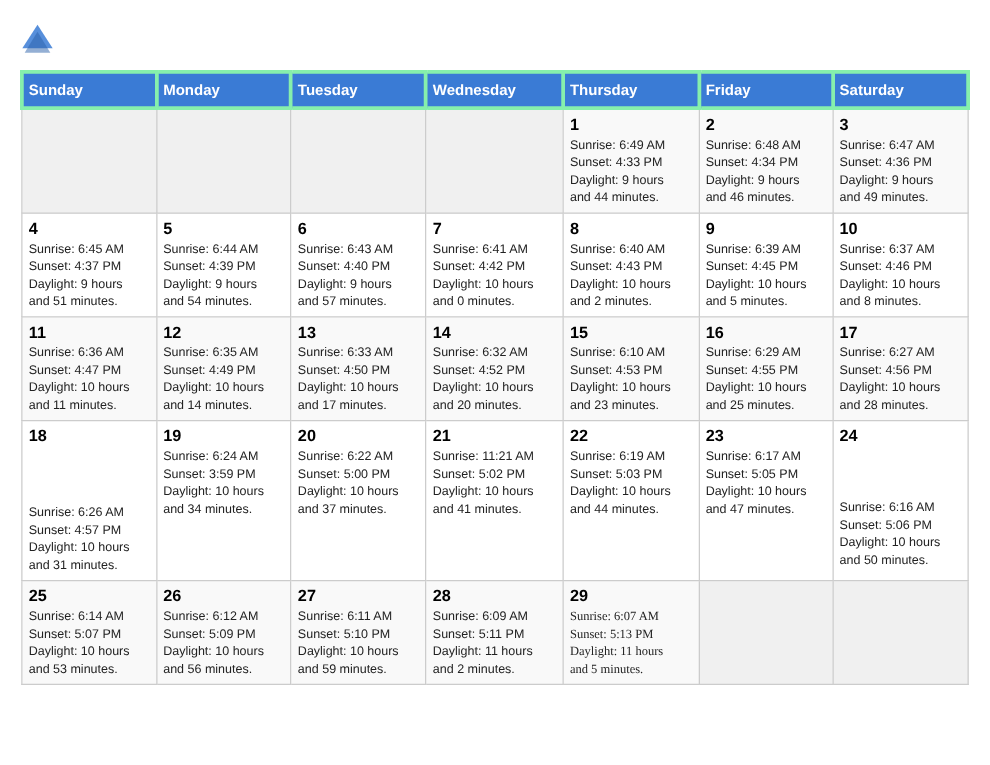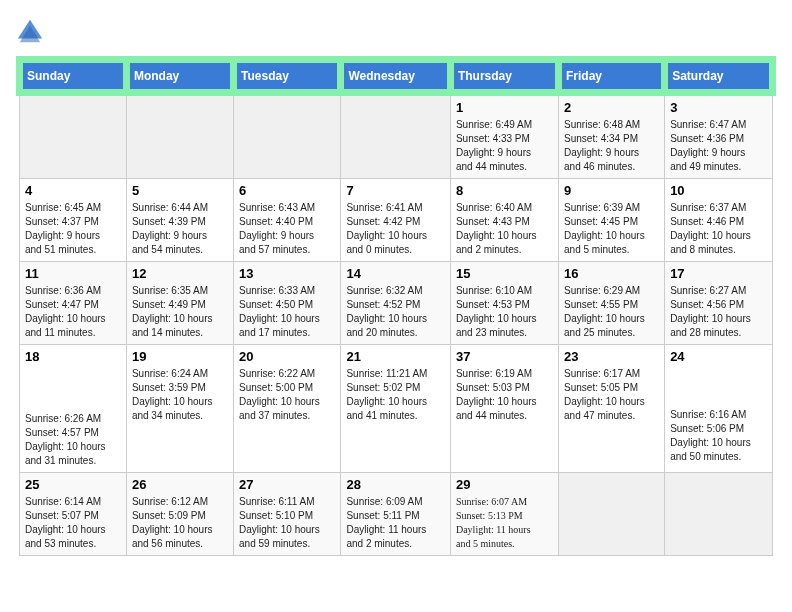--- a/index.html
+++ b/index.html
@@ -49,21 +49,21 @@
     }
     thead tr {
       background-color: #3a7bd5;
       color: #fff;
     }
     thead th {
       padding: 6px 4px;
       text-align: left;
       font-size: 12px;
       font-weight: bold;
-      border: 7px solid #86efac;
+      border: 3px solid #86efac;
     }
     tbody tr {
       vertical-align: top;
     }
     tbody td {
       border: 1px solid #ccc;
       padding: 4px 5px;
       min-height: 80px;
       width: 113px;
     }
@@ -275,21 +275,21 @@
 and 37 minutes.</div>
         </td>
         <td>
           <span class="day-num">21</span>
           <div class="day-info" style="white-space: pre-line;">Sunrise: 11:21 AM
 Sunset: 5:02 PM
 Daylight: 10 hours
 and 41 minutes.</div>
         </td>
         <td>
-          <span class="day-num">37</span>
+          <span class="day-num">22</span>
           <div class="day-info" style="white-space: pre-line;">Sunrise: 6:19 AM
 Sunset: 5:03 PM
 Daylight: 10 hours
 and 44 minutes.</div>
         </td>
         <td>
           <span class="day-num">23</span>
           <div class="day-info" style="white-space: pre-line;">Sunrise: 6:17 AM
 Sunset: 5:05 PM
 Daylight: 10 hours

